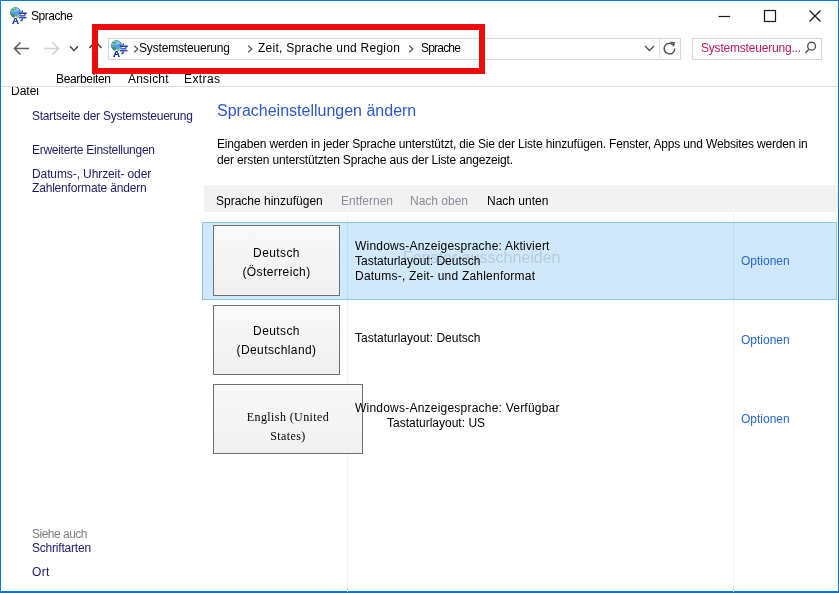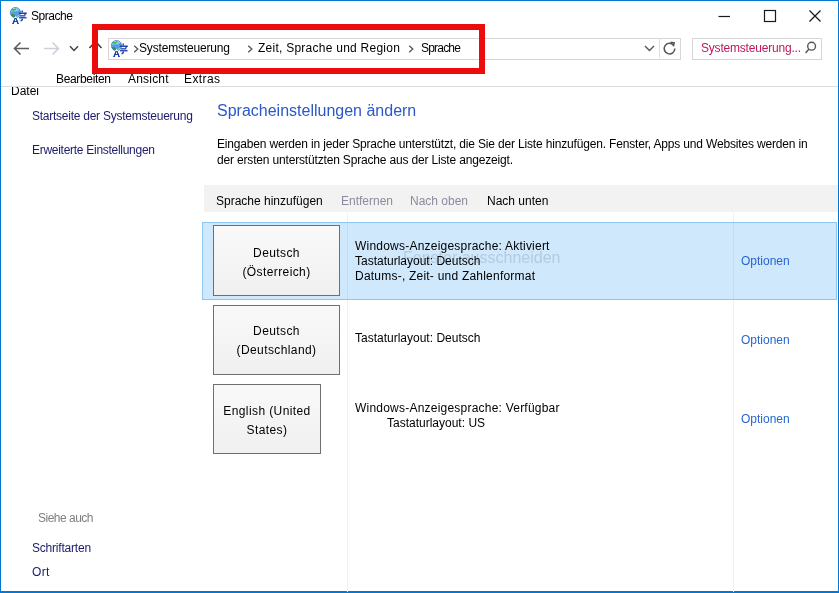--- a/index.html
+++ b/index.html
@@ -109,21 +109,22 @@
 </svg>
 
 <div class="a" style="left:10px;top:71px;margin-top:12px;">Datei</div>
 <div class="a" style="left:55px;top:71px;letter-spacing:-0.34px;">Bearbeiten</div>
 <div class="a" style="left:127px;top:71px;letter-spacing:0.2px;">Ansicht</div>
 <div class="a" style="left:183px;top:71px;letter-spacing:0.4px;">Extras</div>
 <div class="a" style="left:0px;top:85px;width:837px;height:1px;background:#dcdcdc;"></div>
 
 <div class="a navy" style="left:31px;top:101.5px;letter-spacing:-0.25px;">Startseite der Systemsteuerung</div>
 <div class="a navy" style="left:31px;top:136px;letter-spacing:-0.28px;text-align:center;">Erweiterte Einstellungen</div>
-<div class="a" style="left:31px;top:510px;color:#7f7f7f;letter-spacing:-0.5px;margin-left:6px;">Siehe auch</div>
+<div class="a navy" style="left:31px;top:160px;line-height:14.1px;letter-spacing:-0.1px;">Datums-, Uhrzeit- oder<br><span style="letter-spacing:-0.18px;">Zahlenformate ändern</span></div>
+<div class="a" style="left:31px;top:526px;color:#7f7f7f;letter-spacing:-0.5px;">Siehe auch</div>
 <div class="a navy" style="left:31px;top:534px;letter-spacing:-0.21px;">Schriftarten</div>
 <div class="a navy" style="left:31px;top:557.5px;letter-spacing:0.3px;">Ort</div>
 
 <div class="a" style="left:216px;top:101px;font-size:16px;color:#2b57c8;">Spracheinstellungen ändern</div>
 <div class="a" style="left:216px;top:135px;line-height:16.3px;letter-spacing:-0.17px;">Eingaben werden in jeder Sprache unterstützt, die Sie der Liste hinzufügen. Fenster, Apps und Websites werden in<br>der ersten unterstützten Sprache aus der Liste angezeigt.</div>
 
 <div class="a" style="left:203px;top:184px;width:634px;height:27px;background:#f2f2f3;"></div>
 <div class="a" style="left:215px;top:192.5px;">Sprache hinzufügen</div>
 <div class="a gray" style="left:340px;top:192.5px;">Entfernen</div>
 <div class="a gray" style="left:409px;top:192.5px;">Nach oben</div>
@@ -137,19 +138,19 @@
 <div class="a" style="left:732px;top:222px;width:1px;height:76px;background:#c2def4;"></div>
 <div class="a" style="left:212px;top:224px;width:127px;height:71px;background:linear-gradient(#f9f9f9,#f0f0f0);border:1.5px solid #6f6f6f;box-sizing:border-box;text-align:center;line-height:19px;padding-top:18px;letter-spacing:0.4px;">Deutsch<br>(Österreich)</div>
 <div class="a" style="left:402px;top:247.5px;color:rgba(125,135,150,0.30);font-size:16px;">Fenster ausschneiden</div>
 <div class="a" style="left:354px;top:237.5px;line-height:15.3px;letter-spacing:0.22px;">Windows-Anzeigesprache: Aktiviert<br><span style="letter-spacing:0;">Tastaturlayout: Deutsch</span><br>Datums-, Zeit- und Zahlenformat</div>
 <div class="a link" style="left:740px;top:253px;">Optionen</div>
 
 <div class="a" style="left:212px;top:304px;width:127px;height:70px;background:linear-gradient(#f9f9f9,#f0f0f0);border:1.5px solid #6f6f6f;box-sizing:border-box;text-align:center;line-height:19px;padding-top:15.5px;letter-spacing:0.4px;">Deutsch<br>(Deutschland)</div>
 <div class="a" style="left:354px;top:330px;">Tastaturlayout: Deutsch</div>
 <div class="a link" style="left:740px;top:332px;">Optionen</div>
 
-<div class="a" style="left:212px;top:383px;width:108px;height:70px;background:linear-gradient(#f9f9f9,#f0f0f0);border:1.5px solid #6f6f6f;box-sizing:border-box;text-align:center;line-height:19px;padding-top:17px;letter-spacing:0.4px;">English (United<br>States)</div>
+<div class="a" style="left:212px;top:383px;width:150px;height:70px;background:linear-gradient(#f9f9f9,#f0f0f0);border:1.5px solid #6f6f6f;box-sizing:border-box;text-align:center;line-height:19px;padding-top:23px;letter-spacing:0.4px;font-family:Liberation Serif, serif;">English (United<br>States)</div>
 <div class="a" style="left:354px;top:400px;line-height:15.3px;letter-spacing:0.22px;">Windows-Anzeigesprache: Verfügbar<br><span style="letter-spacing:0;margin-left:32px;">Tastaturlayout: US</span></div>
 <div class="a link" style="left:740px;top:411px;">Optionen</div>
 
 <div class="a" style="left:91px;top:23px;width:393px;height:50px;border:6px solid #ed0c0c;box-sizing:border-box;z-index:50;"></div>
 
 </div>
 
 </body></html>

